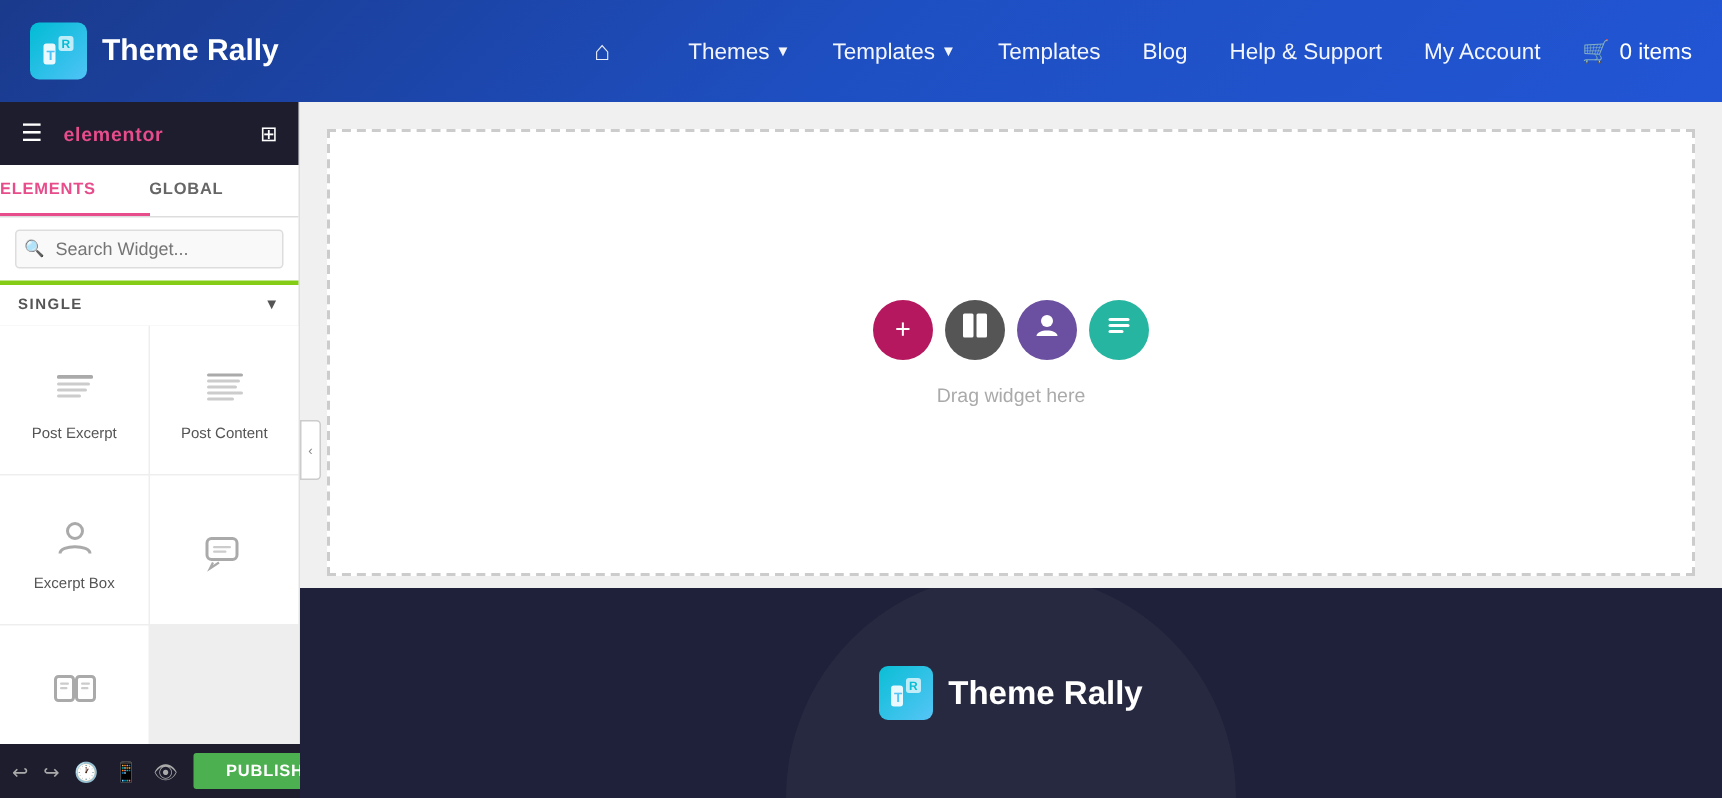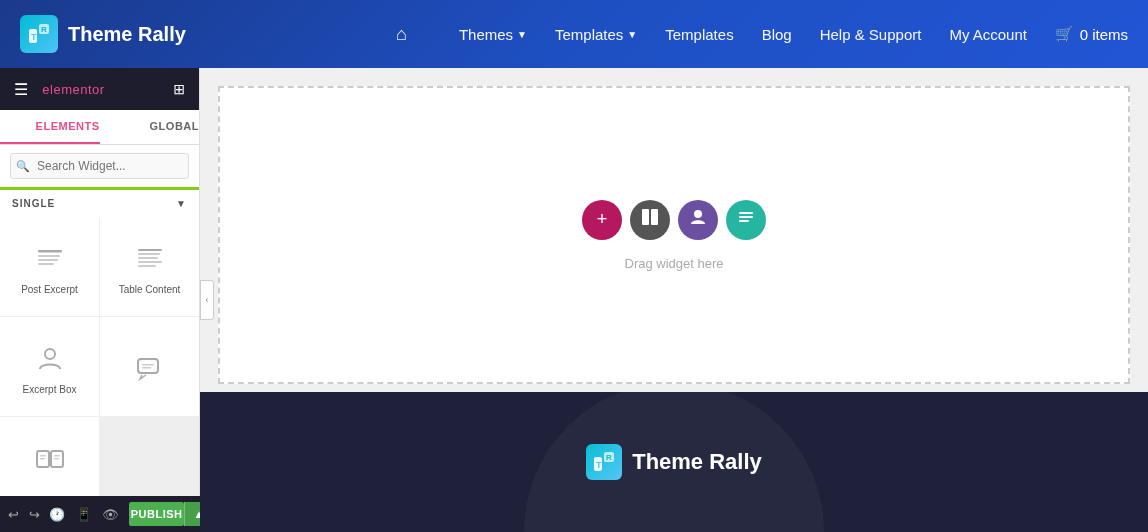--- a/index.html
+++ b/index.html
@@ -91,35 +91,35 @@
       background: #1d1d2e;
       height: 42px;
       display: flex;
       align-items: center;
       padding: 0 14px;
       gap: 14px;
       flex-shrink: 0;
     }
     .elementor-logo {
       color: #e74c8b;
-      font-weight: normal;
+      font-weight: bold;
       font-size: 13px;
       letter-spacing: 0.5px;
     }
     .elementor-menu-icon { color: white; font-size: 16px; cursor: pointer; }
     .elementor-grid-icon { color: white; font-size: 14px; cursor: pointer; margin-left: auto; }
 
     .sidebar-tabs {
       display: flex;
       border-bottom: 1px solid #ddd;
       flex-shrink: 0;
     }
     .sidebar-tab {
       flex: 1;
-      text-align: right;
+      text-align: left;
       padding: 10px 0;
       font-size: 11px;
       font-weight: 700;
       letter-spacing: 0.5px;
       cursor: pointer;
       color: #666;
       border-bottom: 2px solid transparent;
     }
     .sidebar-tab.active {
       color: #e74c8b;
@@ -210,21 +210,21 @@
       align-items: center;
       padding: 0 8px;
       gap: 10px;
     }
     .bottom-icon { color: #aaa; font-size: 13px; cursor: pointer; }
     .publish-btn {
       margin-left: auto;
       background: #4caf50;
       color: white;
       border: none;
-      padding: 6px 2px;
+      padding: 6px 22px;
       font-size: 11px;
       font-weight: 700;
       border-radius: 2px;
       cursor: pointer;
       letter-spacing: 0.5px;
     }
     .publish-arrow {
       background: #45a049;
       color: white;
       border: none;
@@ -429,21 +429,21 @@
         <div class="widget-item">
           <div class="widget-icon">
             <svg width="32" height="32" viewBox="0 0 32 32" fill="none">
               <rect x="4" y="6" width="24" height="2" rx="1" fill="#aaa"></rect>
               <rect x="4" y="10" width="22" height="2" rx="1" fill="#ccc"></rect>
               <rect x="4" y="14" width="20" height="2" rx="1" fill="#ccc"></rect>
               <rect x="4" y="18" width="24" height="2" rx="1" fill="#ccc"></rect>
               <rect x="4" y="22" width="18" height="2" rx="1" fill="#ccc"></rect>
             </svg>
           </div>
-          <span class="widget-label">Table Content</span>
+          <span class="widget-label">Post Content</span>
         </div>
 
 
 
         <div class="widget-item">
           <div class="widget-icon">
             <svg width="32" height="32" viewBox="0 0 32 32" fill="none">
               <circle cx="16" cy="11" r="5" stroke="#aaa" stroke-width="2" fill="none"></circle>
               <path d="M6 26 C6 20 26 20 26 26" stroke="#aaa" stroke-width="2" fill="none"></path>
             </svg>

